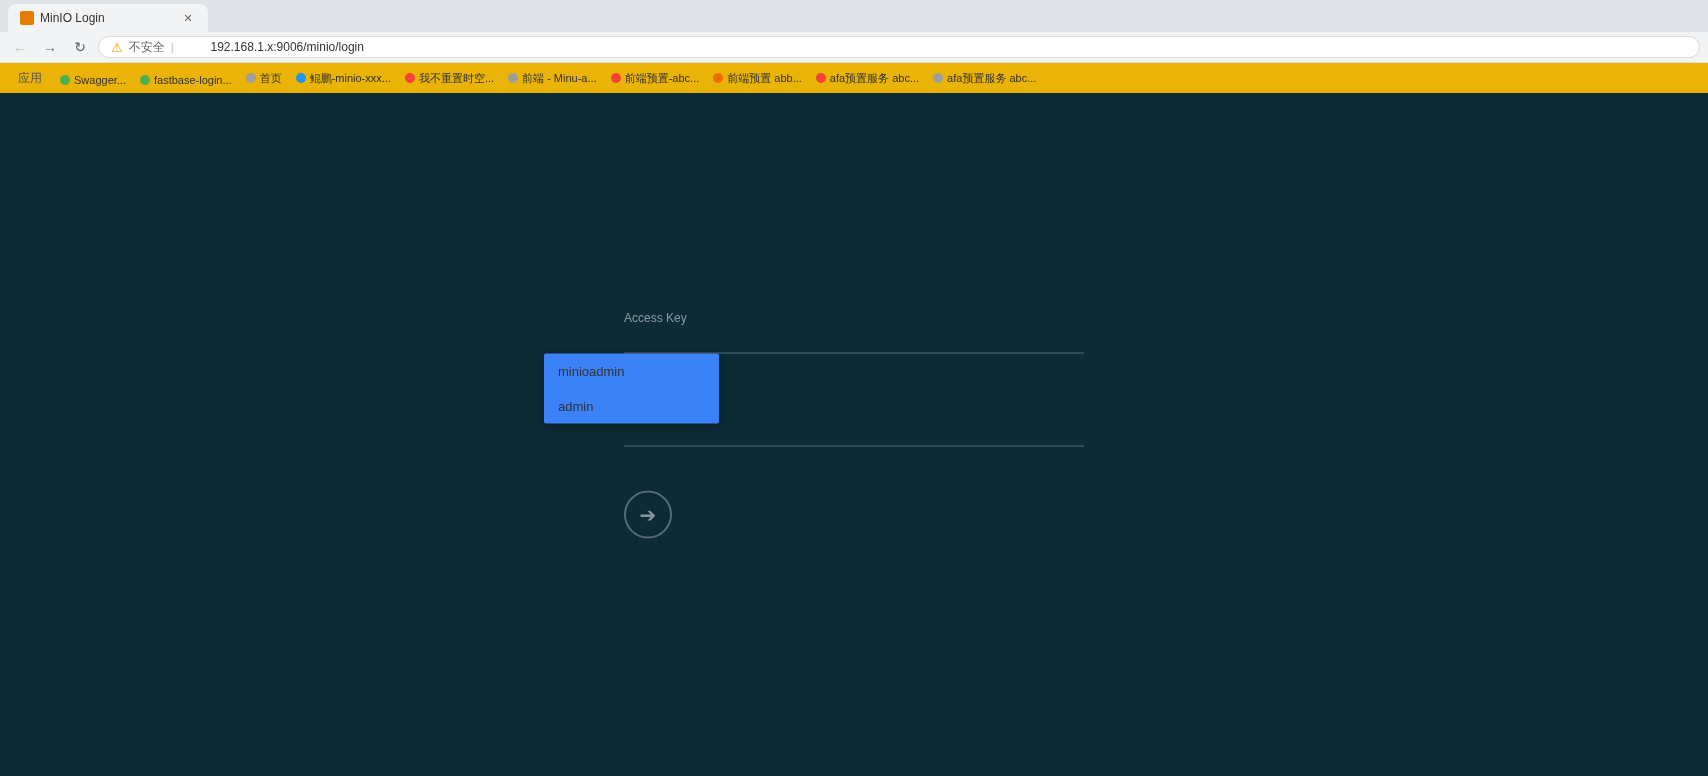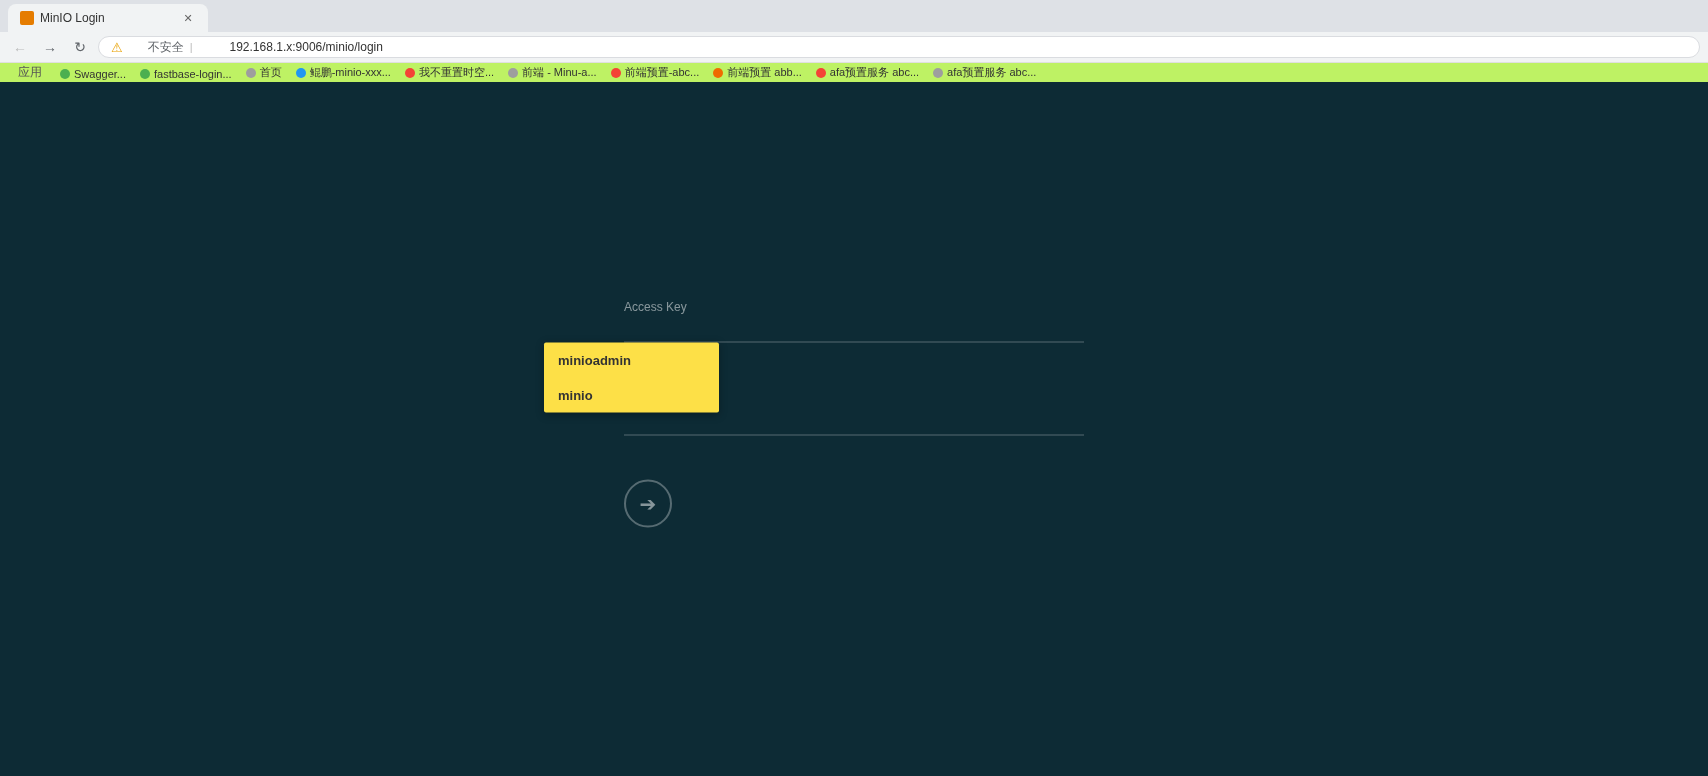--- a/index.html
+++ b/index.html
@@ -90,21 +90,20 @@
       cursor: pointer;
     }
     .nav-btn.disabled { color: #bbb; cursor: default; }
 
     .security-warning {
       display: flex;
       align-items: center;
       gap: 4px;
       font-size: 12px;
       color: #5f6368;
-      margin-left: 19px;
     }
 
     .security-icon {
       color: #e8a000;
       font-size: 13px;
     }
 
     .url-bar {
       flex: 1;
       height: 22px;
@@ -120,22 +119,22 @@
     }
 
     .url-text {
       color: #333;
       font-size: 12px;
       margin-left: 31px;
     }
 
     
     .bookmarks-bar {
-      height: 20px;
-      background: #bef264;
+      height: 31px;
+      background: #eab308;
       border-top: 1px solid #e0e0e0;
       display: flex;
       align-items: center;
       padding: 0 12px;
       gap: 6px;
     }
 
     .bookmark-item {
       display: flex;
       align-items: center;
@@ -207,26 +206,25 @@
     .field-input::placeholder {
       color: transparent;
     }
 
     
     .autocomplete-dropdown {
       position: absolute;
       top: 100%;
       left: -80px;
       width: 175px;
-      background: #fde047;
+      background: #3b82f6;
       border-radius: 2px;
       box-shadow: 0 2px 8px rgba(0,0,0,0.3);
       z-index: 100;
       overflow: hidden;
-      font-weight: bold;
     }
 
     .autocomplete-item {
       padding: 10px 14px;
       font-size: 13px;
       color: #333;
       cursor: pointer;
     }
 
     
@@ -331,21 +329,21 @@
 <div class="page-content">
   <div class="login-container">
 
     <div class="field-group">
       <span class="field-label">Access Key</span>
       <input class="field-input" type="text" value="" placeholder="Access Key" style="">
 
       
       <div class="autocomplete-dropdown">
         <div class="autocomplete-item">minioadmin</div>
-        <div class="autocomplete-item">minio</div>
+        <div class="autocomplete-item">admin</div>
       </div>
     </div>
 
     <div class="field-group" style="margin-top: 30px;">
       <span class="field-label">Secret Key</span>
       <input class="field-input" type="password" value="" placeholder="Secret Key" style="">
     </div>
 
     <div class="login-btn-wrapper" style="margin-top: 24px;">
       <button class="login-btn">

